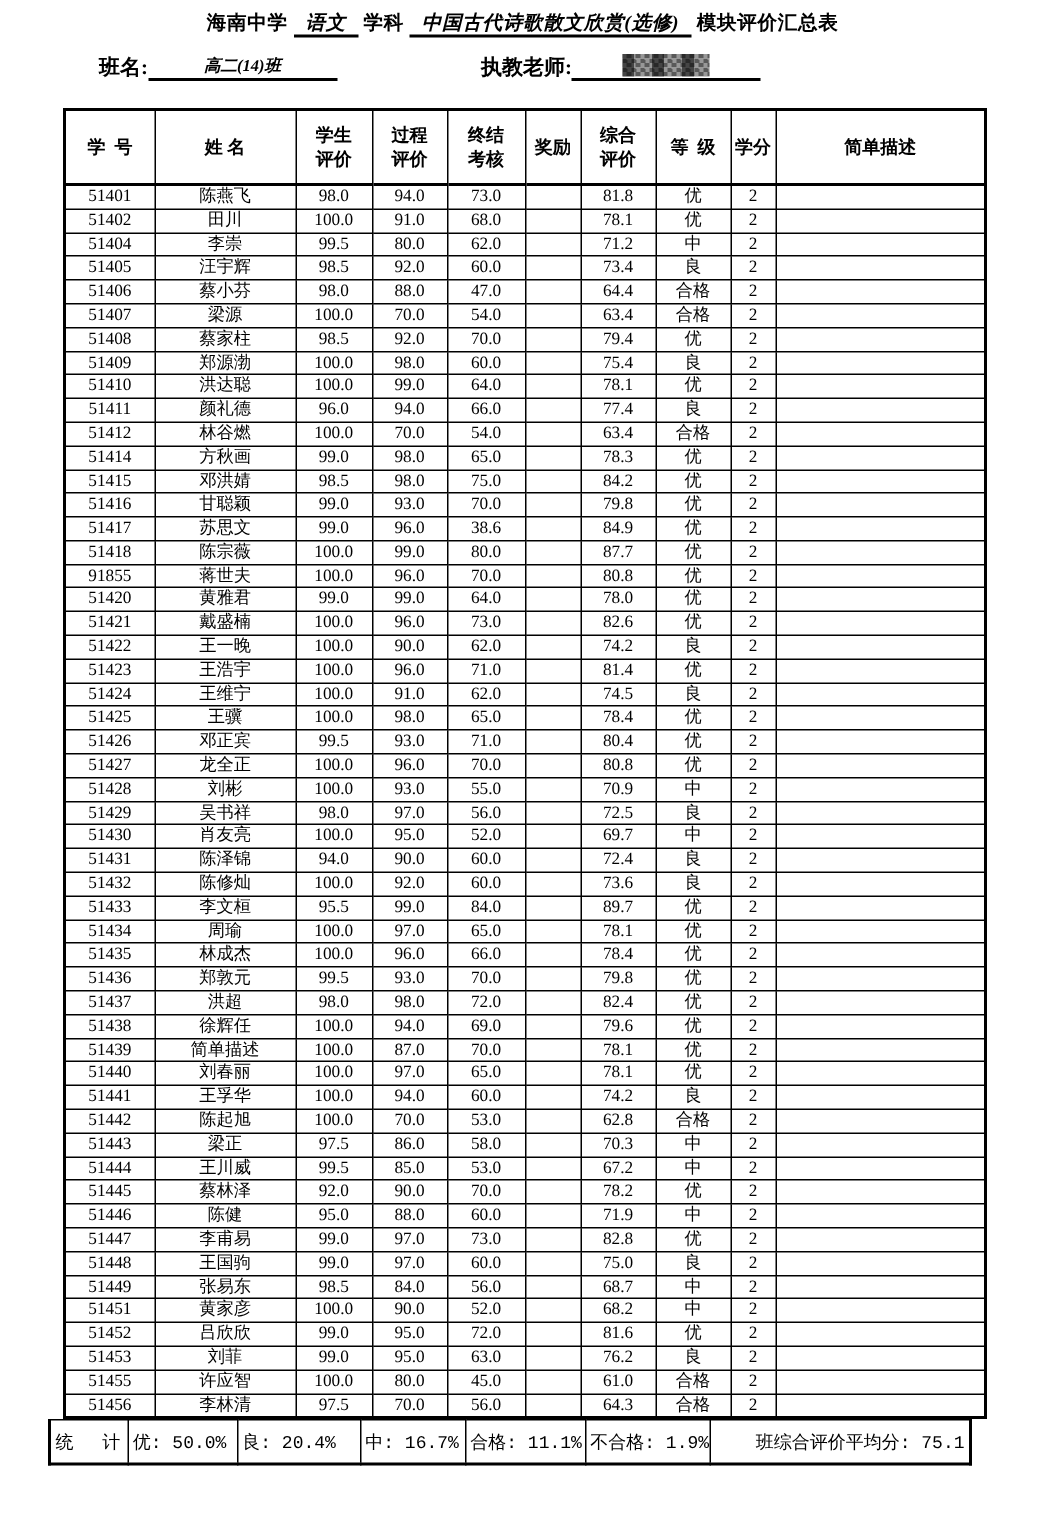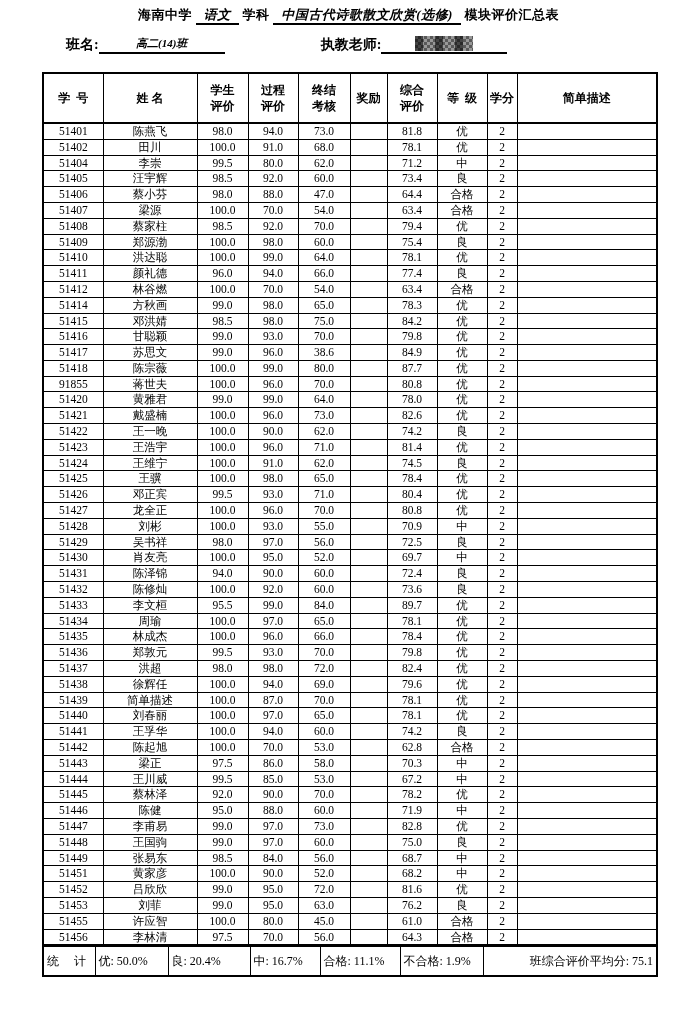--- a/index.html
+++ b/index.html
@@ -37,21 +37,21 @@
   .grade-table{margin:4px 2px 0 42px;width:614px;border:2px solid #000;}
   .grade-table th{
     border:1px solid #000;font-size:12px;font-weight:bold;height:48px;
     white-space:pre-wrap;line-height:1.35;padding:0;text-align:center;
     border-bottom:2px solid #000;
   }
   .grade-table td{
     border:1px solid #000;font-size:11.5px;height:14.8px;line-height:14.8px;
     text-align:center;padding:0;overflow:hidden;white-space:nowrap;
   }
-  .stats-table{margin:0 0 0 42px;width:614px;border:2px solid #000;border-top:none;}
+  .stats-table{margin:0 0 0 32px;width:614px;border:2px solid #000;border-top:none;font-family:Liberation Mono, monospace;}
   .stats-table td{
     border:1px solid #000;font-size:12px;height:28px;padding:0 3px;
     white-space:nowrap;overflow:hidden;
   }
   .stats-table td.c{text-align:center;letter-spacing:6px;}
   .stats-table td.avg{text-align:right;}
 </style>
 </head>
 <body>
 

